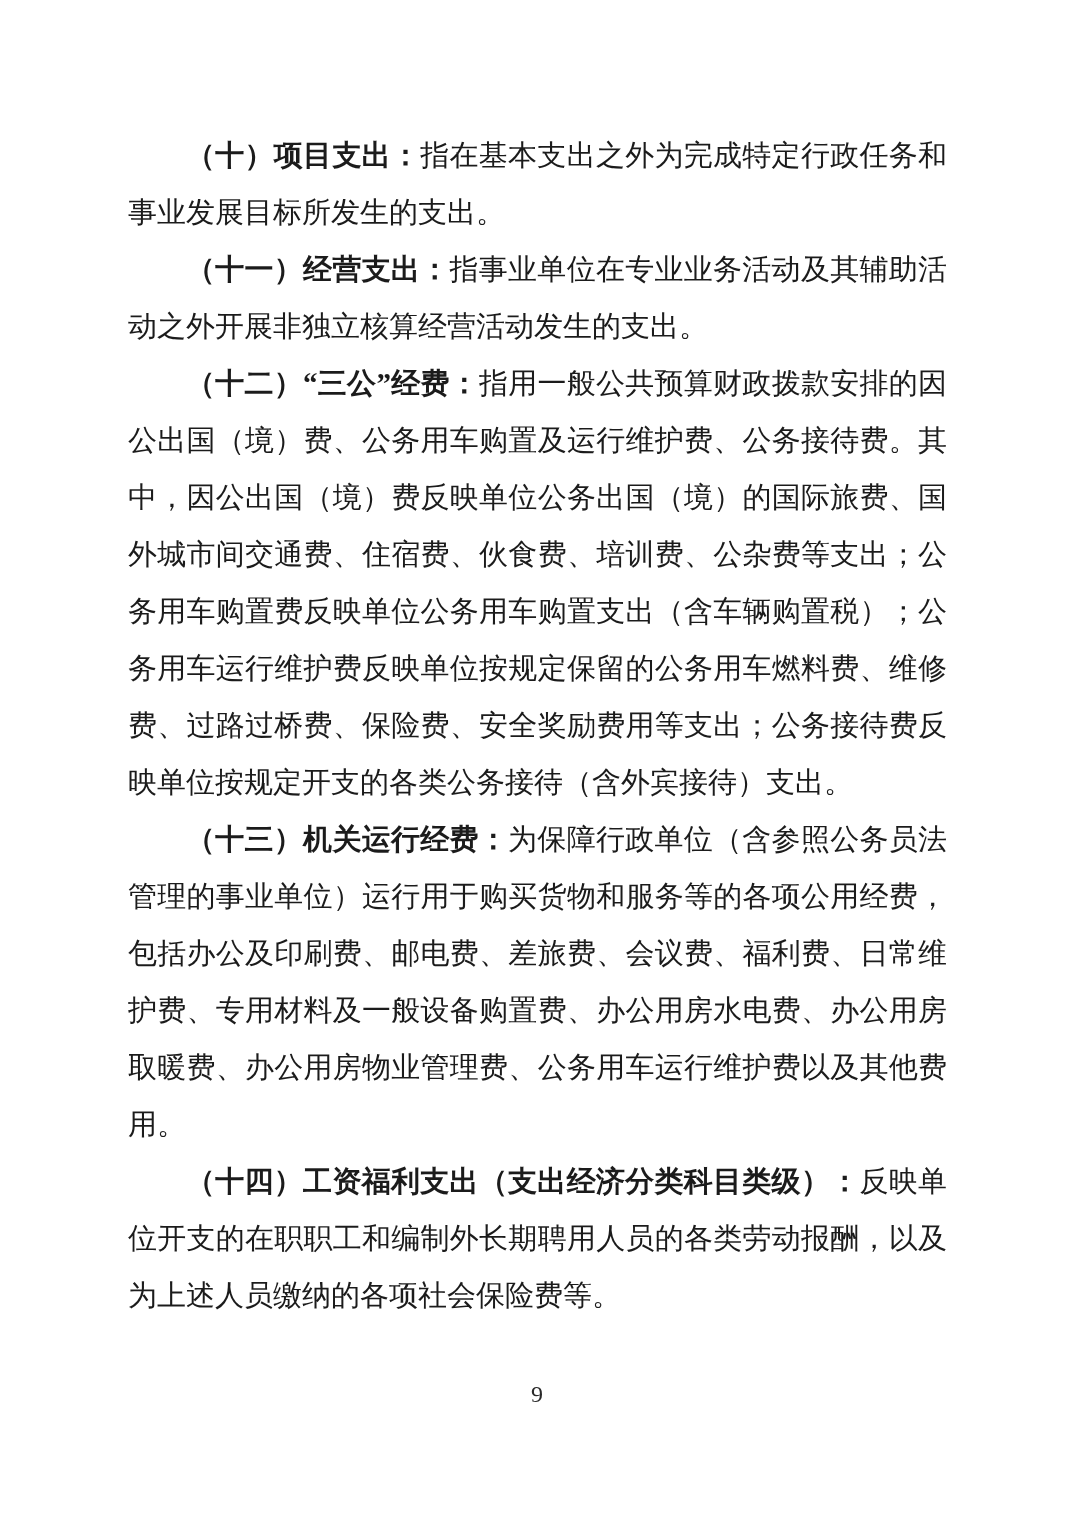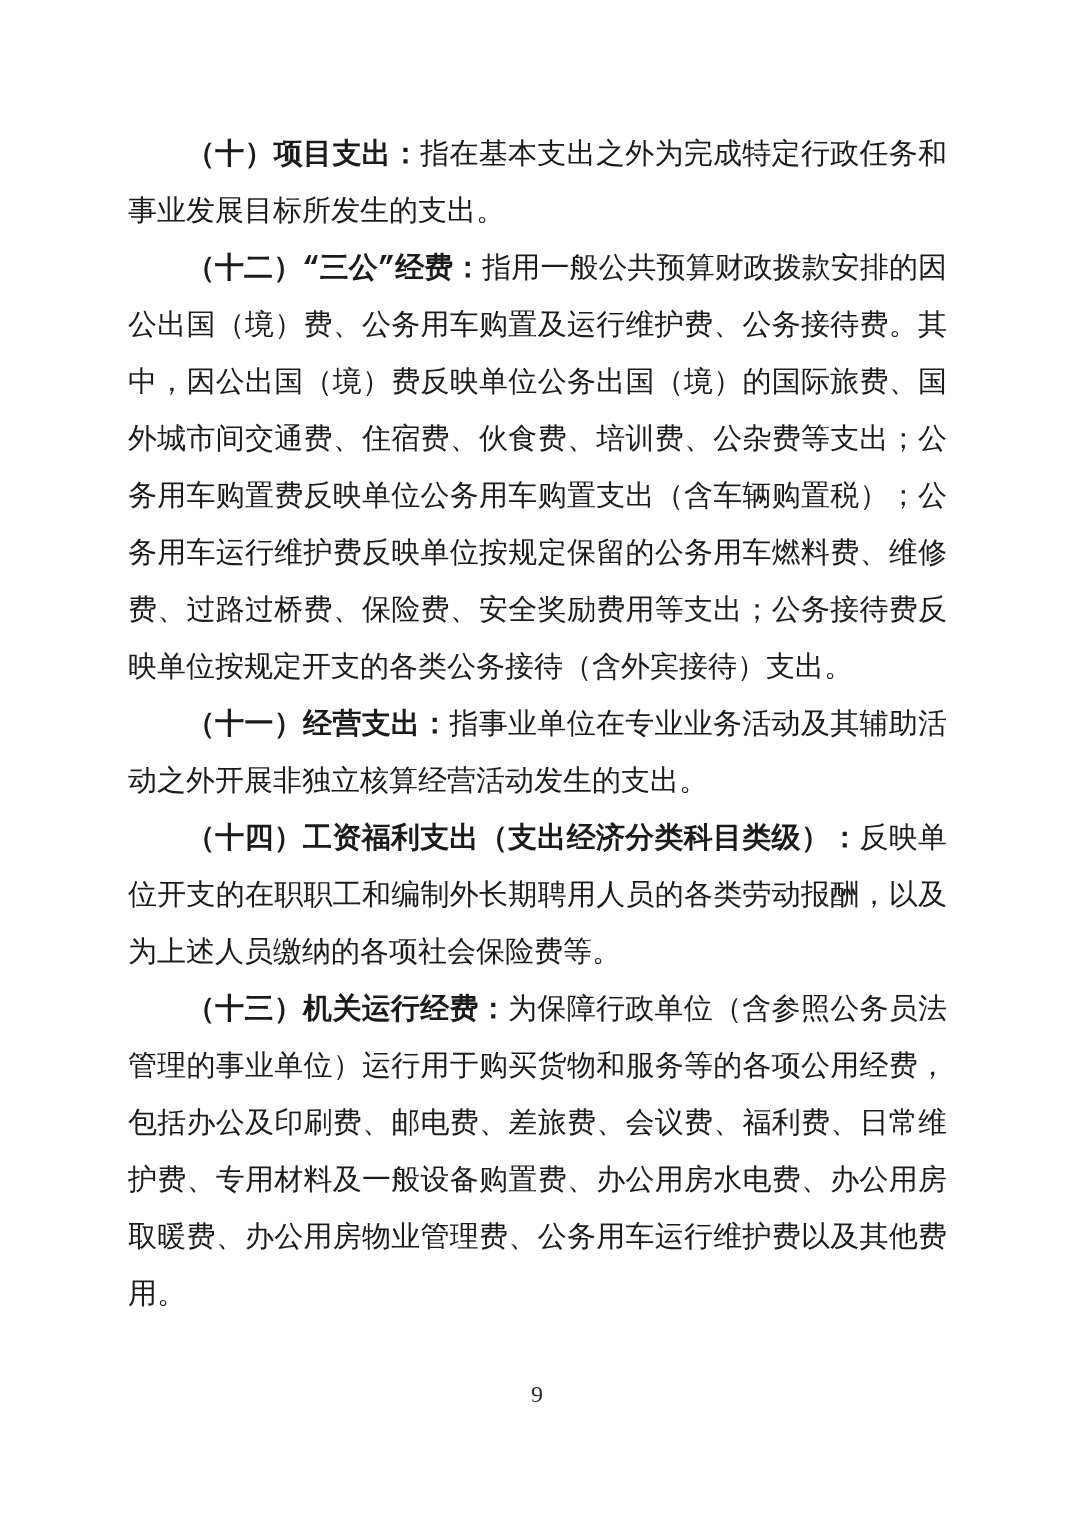--- a/index.html
+++ b/index.html
@@ -18,21 +18,20 @@
   }
   .content {
     position: absolute;
     left: 128px;
     top: 127px;
     width: 819px;
     font-size: 29px;
     line-height: 57px;
     text-align: justify;
     text-justify: inter-ideograph;
-    font-family: Liberation Mono, monospace;
   }
   .para {
     margin: 0;
     padding: 0;
     text-indent: 2em;
   }
   .para-head {
     font-weight: bold;
   }
   .page-footer {
@@ -47,27 +46,27 @@
   }
 </style>
 </head>
 <body>
 
 <div class="page">
   <main class="content">
 
     <p class="para"><span class="para-head">（十）项目支出：</span><span class="para-body">指在基本支出之外为完成特定行政任务和事业发展目标所发生的支出。</span></p>
 
+    <p class="para"><span class="para-head">（十一）经营支出：</span><span class="para-body">指事业单位在专业业务活动及其辅助活动之外开展非独立核算经营活动发生的支出。</span></p>
+
     <p class="para"><span class="para-head">（十二）“三公”经费：</span><span class="para-body">指用一般公共预算财政拨款安排的因公出国（境）费、公务用车购置及运行维护费、公务接待费。其中，因公出国（境）费反映单位公务出国（境）的国际旅费、国外城市间交通费、住宿费、伙食费、培训费、公杂费等支出；公务用车购置费反映单位公务用车购置支出（含车辆购置税）；公务用车运行维护费反映单位按规定保留的公务用车燃料费、维修费、过路过桥费、保险费、安全奖励费用等支出；公务接待费反映单位按规定开支的各类公务接待（含外宾接待）支出。</span></p>
 
-    <p class="para"><span class="para-head">（十一）经营支出：</span><span class="para-body">指事业单位在专业业务活动及其辅助活动之外开展非独立核算经营活动发生的支出。</span></p>
+    <p class="para"><span class="para-head">（十三）机关运行经费：</span><span class="para-body">为保障行政单位（含参照公务员法管理的事业单位）运行用于购买货物和服务等的各项公用经费，包括办公及印刷费、邮电费、差旅费、会议费、福利费、日常维护费、专用材料及一般设备购置费、办公用房水电费、办公用房取暖费、办公用房物业管理费、公务用车运行维护费以及其他费用。</span></p>
 
     <p class="para"><span class="para-head">（十四）工资福利支出（支出经济分类科目类级）：</span><span class="para-body">反映单位开支的在职职工和编制外长期聘用人员的各类劳动报酬，以及为上述人员缴纳的各项社会保险费等。</span></p>
-
-    <p class="para"><span class="para-head">（十三）机关运行经费：</span><span class="para-body">为保障行政单位（含参照公务员法管理的事业单位）运行用于购买货物和服务等的各项公用经费，包括办公及印刷费、邮电费、差旅费、会议费、福利费、日常维护费、专用材料及一般设备购置费、办公用房水电费、办公用房取暖费、办公用房物业管理费、公务用车运行维护费以及其他费用。</span></p>
 
 
   </main>
 
   <footer class="page-footer">
     <span>9</span>
   </footer>
 </div>
 
 </body></html>

